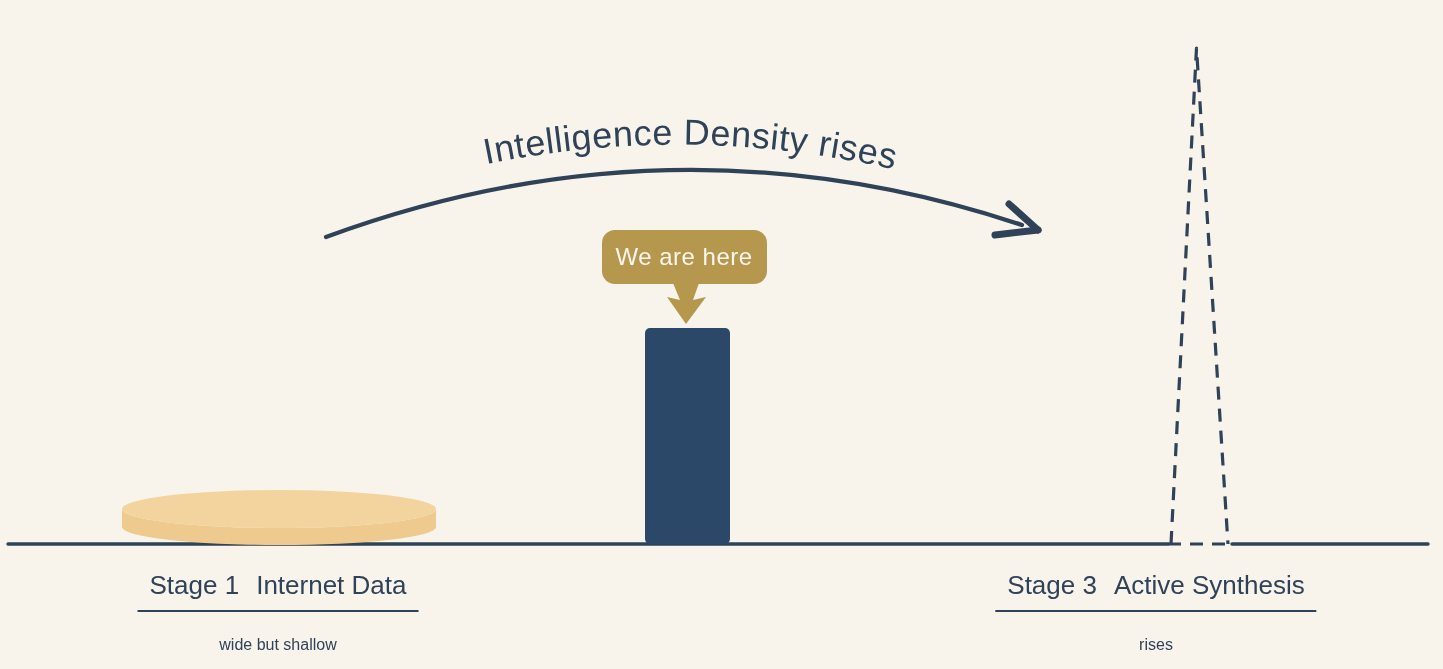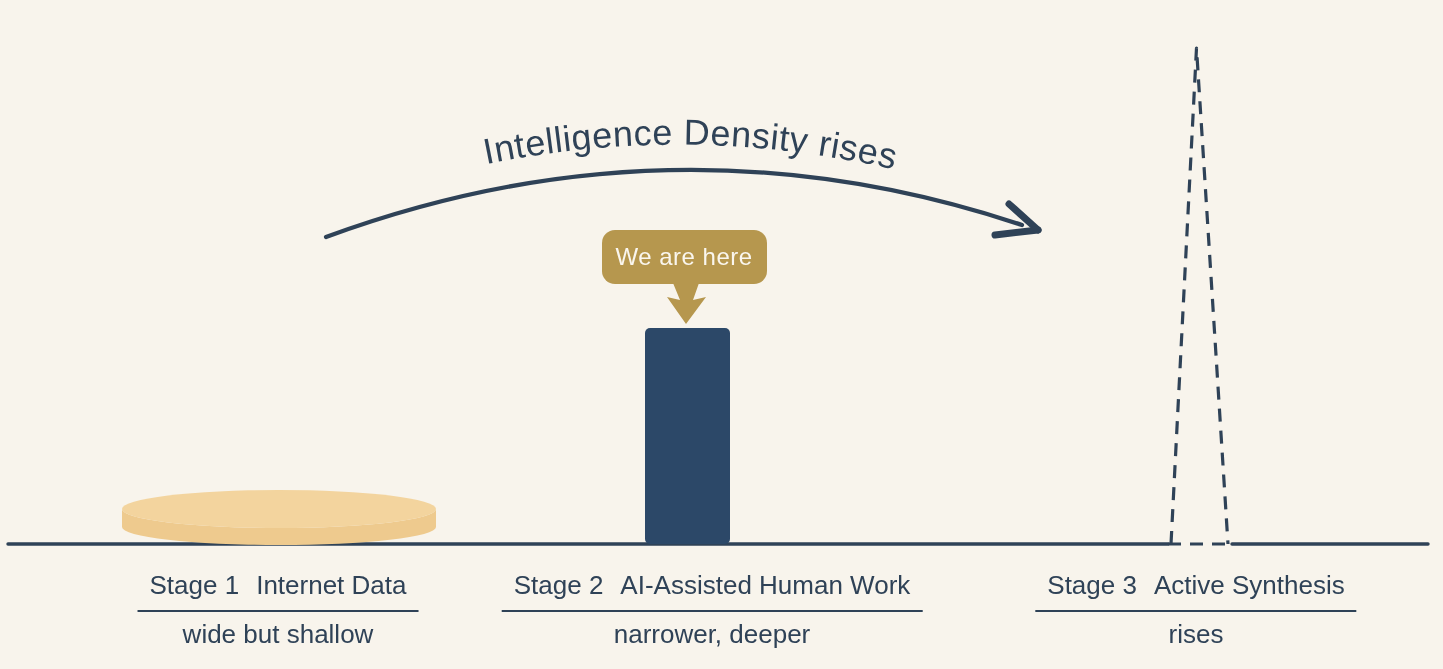--- a/index.html
+++ b/index.html
@@ -38,28 +38,28 @@
   }
   .stage-heading {
     font-size: 26px;
     line-height: 32px;
     white-space: nowrap;
     padding: 0 12px 9px 12px;
     border-bottom: 2px solid var(--ink);
   }
   .stage-name { margin-left: 17px; }
   .stage-subtitle {
-    margin-top: 9px;
-    font-size: 26px;
+    margin-top: 20px;
+    font-size: 16px;
     line-height: 26px;
     white-space: nowrap;
   }
   .stage-1 { left: 278px; }
   .stage-2 { left: 712px; }
-  .stage-3 { left: 1196px; }
+  .stage-3 { left: 1156px; }
 </style>
 </head>
 <body>
 
 <div class="canvas">
 
   <svg class="scene-svg" width="1443" height="669" viewBox="0 0 1443 669">
 
     <path id="titleArc" d="M 420 180 Q 690 106 960 187" fill="none"></path>
 
@@ -96,26 +96,20 @@
     </g>
   </svg>
 
   <div class="stage stage-1">
     <div class="stage-heading">
       <span>Stage 1</span><span class="stage-name">Internet Data</span>
     </div>
     <div class="stage-subtitle">wide but shallow</div>
   </div>
 
-  <div class="stage stage-2">
-    <div class="stage-heading">
-      <span>Stage 2</span><span class="stage-name">AI-Assisted Human Work</span>
-    </div>
-    <div class="stage-subtitle">narrower, deeper</div>
-  </div>
 
   <div class="stage stage-3">
     <div class="stage-heading">
       <span>Stage 3</span><span class="stage-name">Active Synthesis</span>
     </div>
     <div class="stage-subtitle">rises</div>
   </div>
 
 </div>
 

